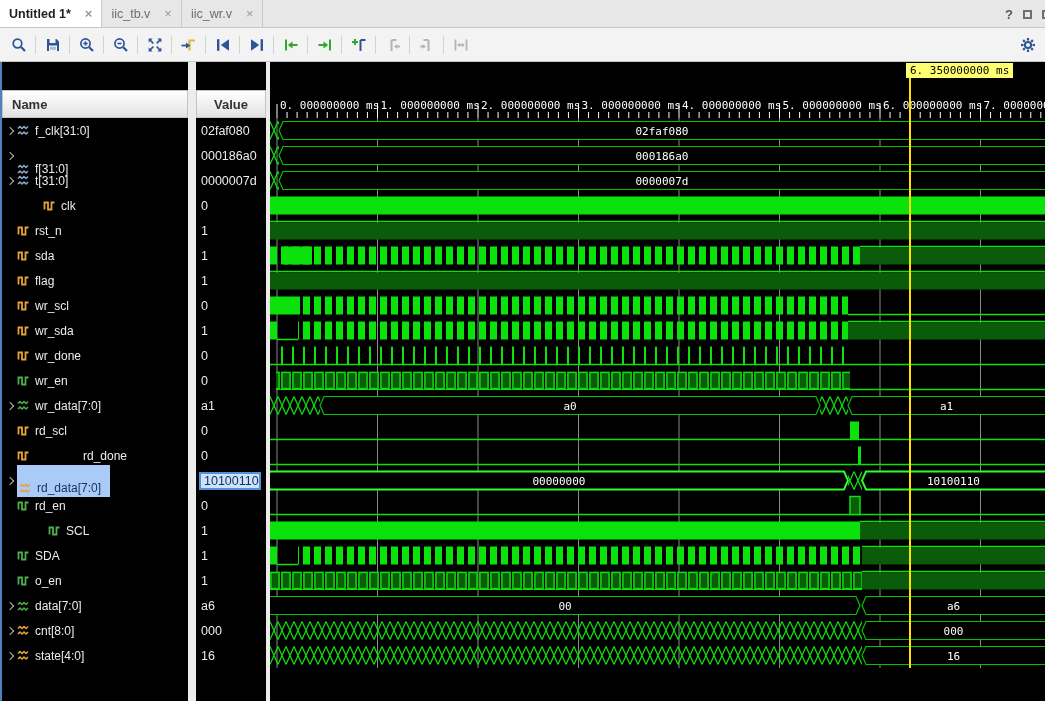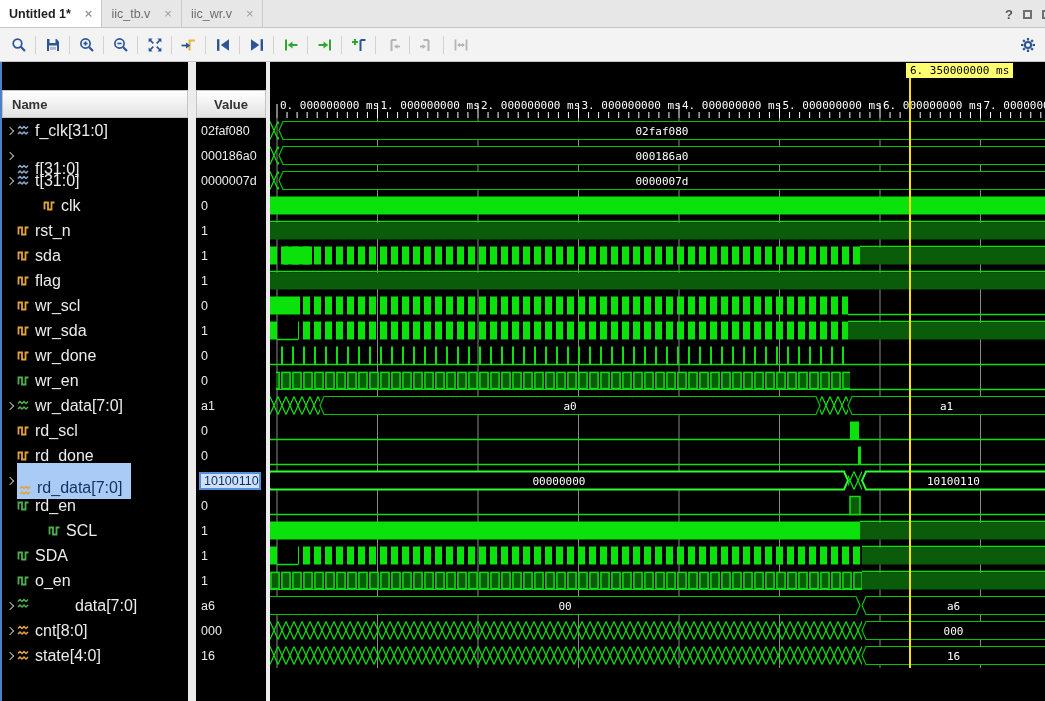--- a/index.html
+++ b/index.html
@@ -23,21 +23,21 @@
   
   .main{position:relative;height:639px;background:#000}
   .names{position:absolute;left:0;top:0;width:188px;height:100%;background:#000;border-left:2px solid #4e81c4;box-sizing:border-box}
   .values{position:absolute;left:196px;top:0;width:70px;height:100%;background:#000}
   .vdiv{position:absolute;top:0;height:100%;background:#ececec}
   .vdiv.d1{left:188px;width:8px}
   .vdiv.d2{left:266px;width:4px}
   .topblack{height:28px;background:#000}
   .colhdr{height:28px;box-sizing:border-box;background:linear-gradient(#ffffff,#e2e2e2);border:1px solid #c4c4c4;color:#333;font-weight:bold;font-size:13px;display:flex;align-items:center;padding-left:9px}
   .colhdr.center{justify-content:center;padding-left:0}
-  .nrow{height:25px;display:flex;align-items:center;color:#ececec;font-size:16px;white-space:nowrap}
+  .nrow{height:25px;display:flex;align-items:center;color:#ececec;font-size:12px;white-space:nowrap}
   .chevslot{width:15px;display:inline-flex;justify-content:center;flex:none}
   .chev{width:5px;height:5px;border-top:1.6px solid #b8b8b8;border-right:1.6px solid #b8b8b8;transform:rotate(45deg)}
   .sicon{display:inline-flex;margin-right:5px;flex:none}
   .nhl{background:#abcbf7;color:#111;display:flex;align-items:flex-end;padding:16px 9px 2px 2px}
   .nhl .nlabel{color:#10315e}
   .vrow{height:25px;display:flex;align-items:center;padding-left:5px;color:#ececec;font-size:12.5px}
   .vbox{background:#cfe1fa;border:2px solid #5390d9;color:#10315e;font-size:12.5px;padding:0 3px;width:62px;box-sizing:border-box;margin-left:-2px}
   
   .wavep{position:absolute;left:270px;top:0;width:775px;height:100%;background:#000;overflow:hidden}
   .ruler,.wcanvas{position:absolute;left:0}
@@ -365,21 +365,21 @@
               <span class="sicon">
                 <svg width="13" height="13">
                   <path d="M1.5,10.5 V3.5 H5 V10.5 H8.5 V3.5 H11.5" fill="none" stroke="#e2a23c" stroke-width="1.8"></path>
                 </svg>
               </span>
               <span class="nlabel">rd_scl</span>
             </span>
           </div>
           <div class="nrow">
             <span class="chevslot"></span>
-            <span style="display: flex; align-items: center;">
+            <span style="display: flex; align-items: center; gap: 48px;">
               <span class="sicon">
                 <svg width="13" height="13">
                   <path d="M1.5,10.5 V3.5 H5 V10.5 H8.5 V3.5 H11.5" fill="none" stroke="#e2a23c" stroke-width="1.8"></path>
                 </svg>
               </span>
               <span class="nlabel">rd_done</span>
             </span>
           </div>
           <div class="nrow">
             <span class="chevslot">
@@ -436,21 +436,21 @@
                   <path d="M1.5,10.5 V3.5 H5 V10.5 H8.5 V3.5 H11.5" fill="none" stroke="#4cae4c" stroke-width="1.8"></path>
                 </svg>
               </span>
               <span class="nlabel">o_en</span>
             </span>
           </div>
           <div class="nrow">
             <span class="chevslot">
               <span class="chev"></span>
             </span>
-            <span style="display: flex; align-items: flex-start; gap: 40px;">
+            <span style="display: flex; align-items: flex-end;">
               <span class="sicon">
                 <svg width="13" height="13">
                   <path d="M1,4.5 L3,2.5 L5,4.5 L7,2.5 L9,4.5 L11,2.5" fill="none" stroke="#4cae4c" stroke-width="1.5"></path>
                   <path d="M1,10 L3,8 L5,10 L7,8 L9,10 L11,8" fill="none" stroke="#4cae4c" stroke-width="1.5"></path>
                 </svg>
               </span>
               <span class="nlabel">data[7:0]</span>
             </span>
           </div>
           <div class="nrow">

